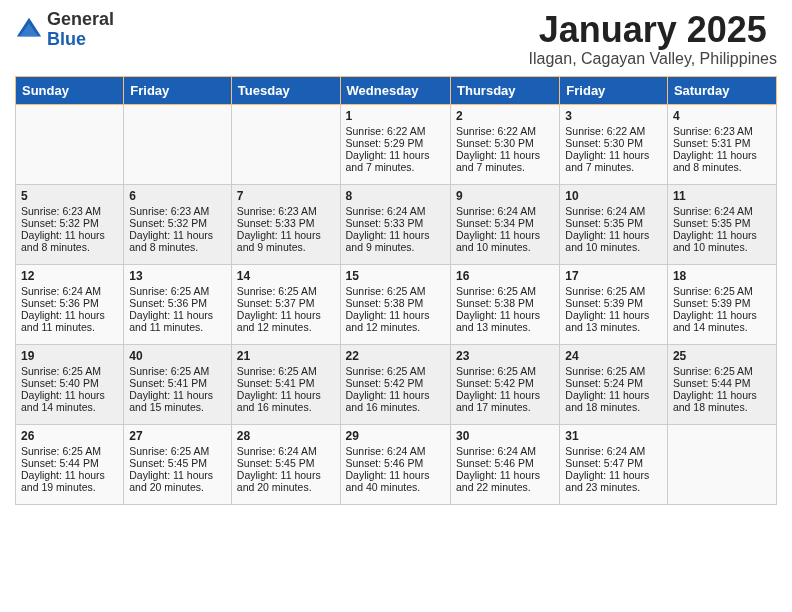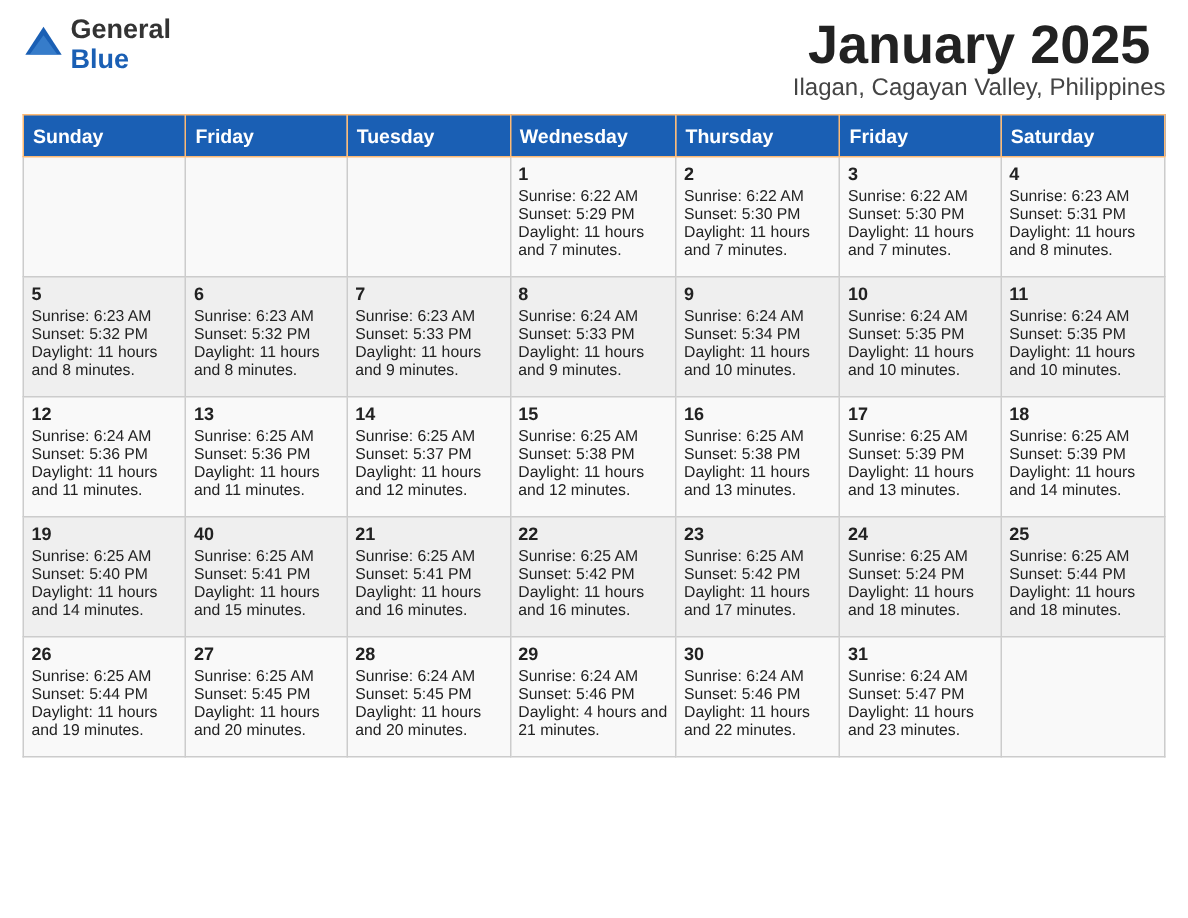--- a/index.html
+++ b/index.html
@@ -312,21 +312,21 @@
           <td>
             <span class="day-num">28</span>
             <div>Sunrise: 6:24 AM</div>
             <div>Sunset: 5:45 PM</div>
             <div>Daylight: 11 hours and 20 minutes.</div>
           </td>
           <td>
             <span class="day-num">29</span>
             <div>Sunrise: 6:24 AM</div>
             <div>Sunset: 5:46 PM</div>
-            <div>Daylight: 4 hours and 21 minutes.</div>
+            <div>Daylight: 11 hours and 40 minutes.</div>
           </td>
           <td>
             <span class="day-num">30</span>
             <div>Sunrise: 6:24 AM</div>
             <div>Sunset: 5:46 PM</div>
             <div>Daylight: 11 hours and 22 minutes.</div>
           </td>
           <td>
             <span class="day-num">31</span>
             <div>Sunrise: 6:24 AM</div>

